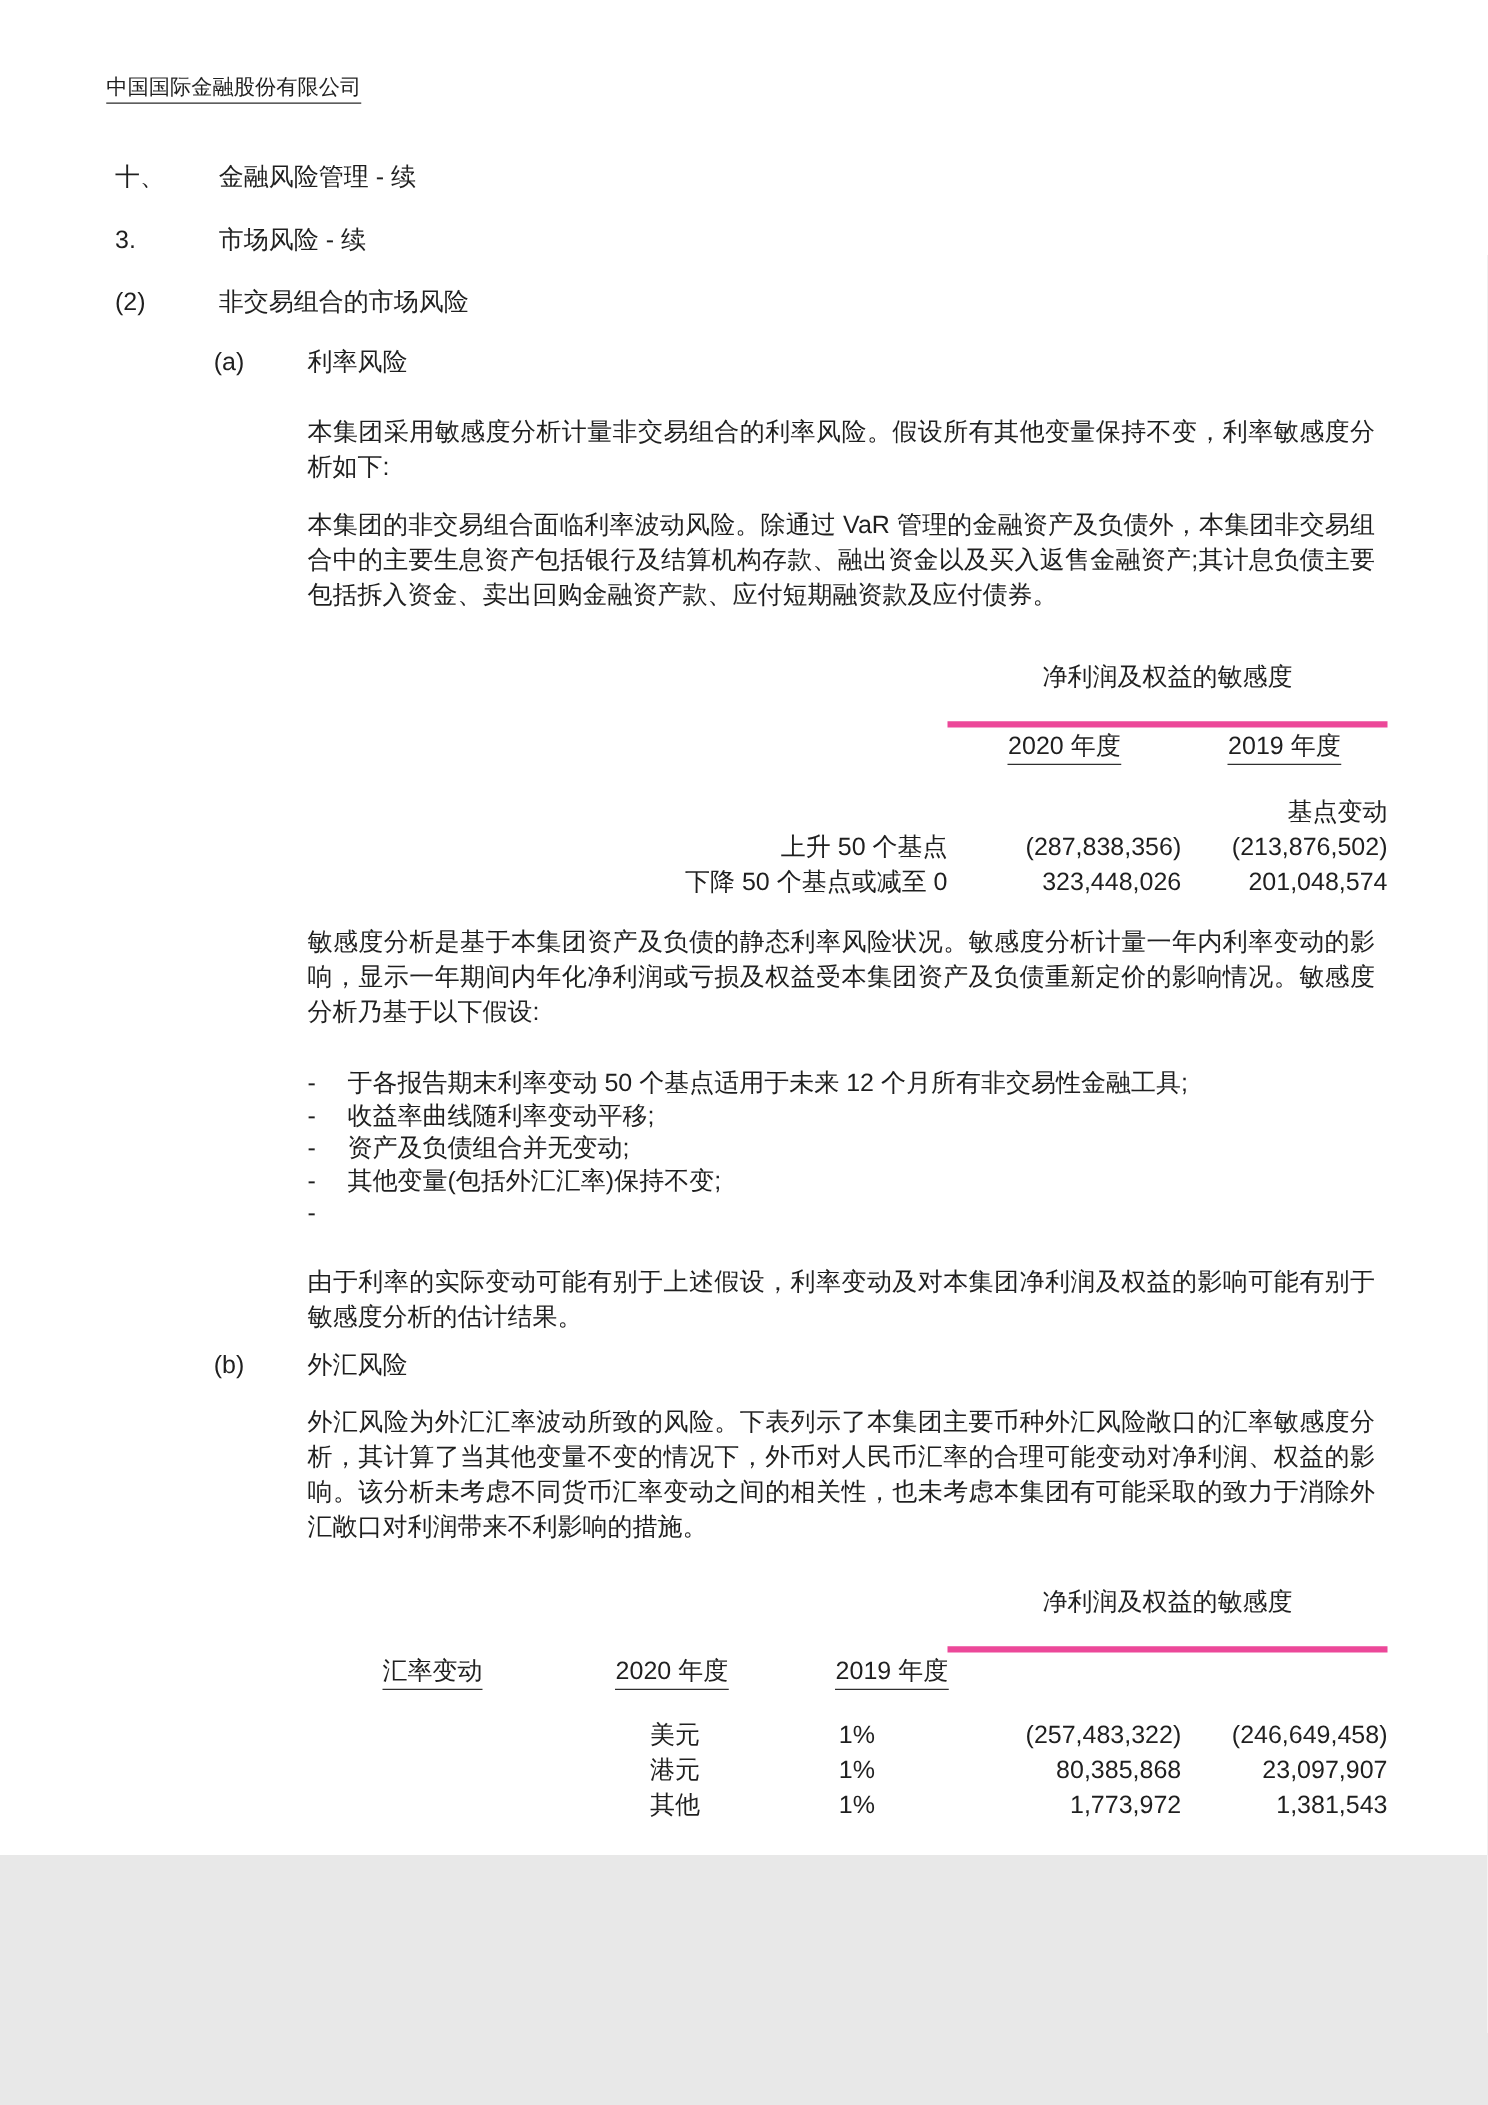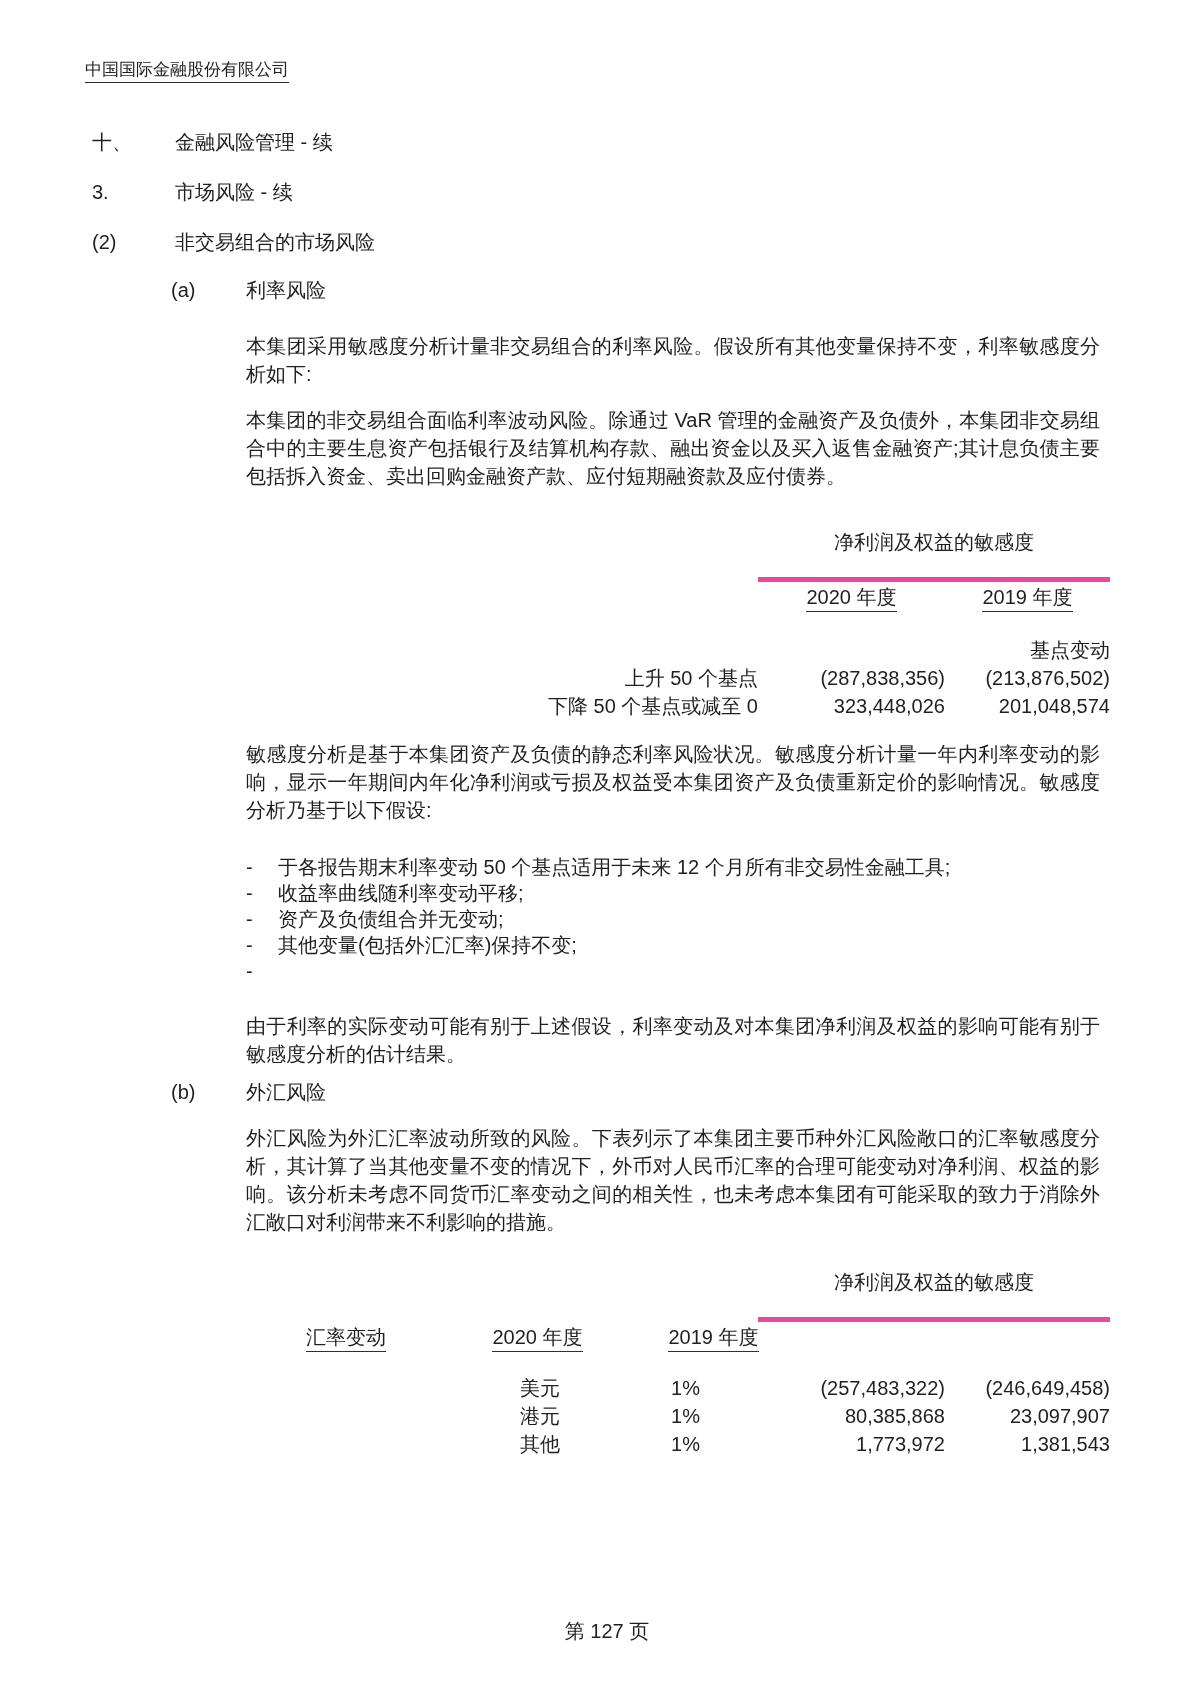--- a/index.html
+++ b/index.html
@@ -1,19 +1,19 @@
 <!DOCTYPE html>
 <html><head>
 <meta charset="utf-8">
 <style>
   html, body { margin: 0; padding: 0; background: #e8e8e8; }
   .page {
     position: relative;
     width: 1190px;
-    height: 1684px;
+    height: 1484px;
     margin: 0 auto;
     background: #ffffff;
     font-family: "Liberation Sans", "DejaVu Sans", sans-serif;
     color: #1f1f1f;
     font-size: 20px;
     overflow: hidden;
   }
   .company {
     margin-left: 85px;
     padding-top: 59px;

